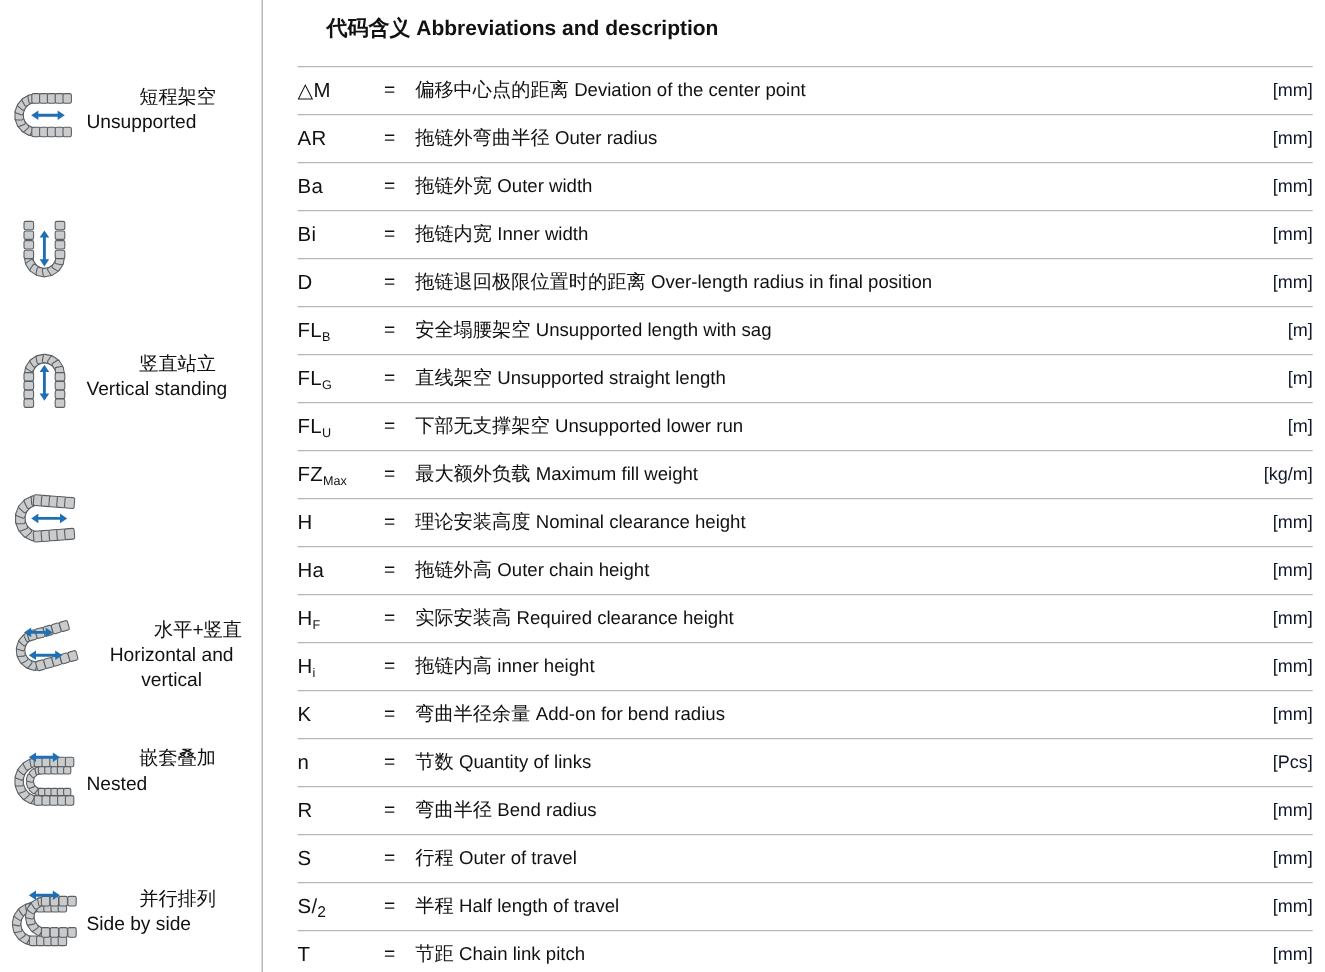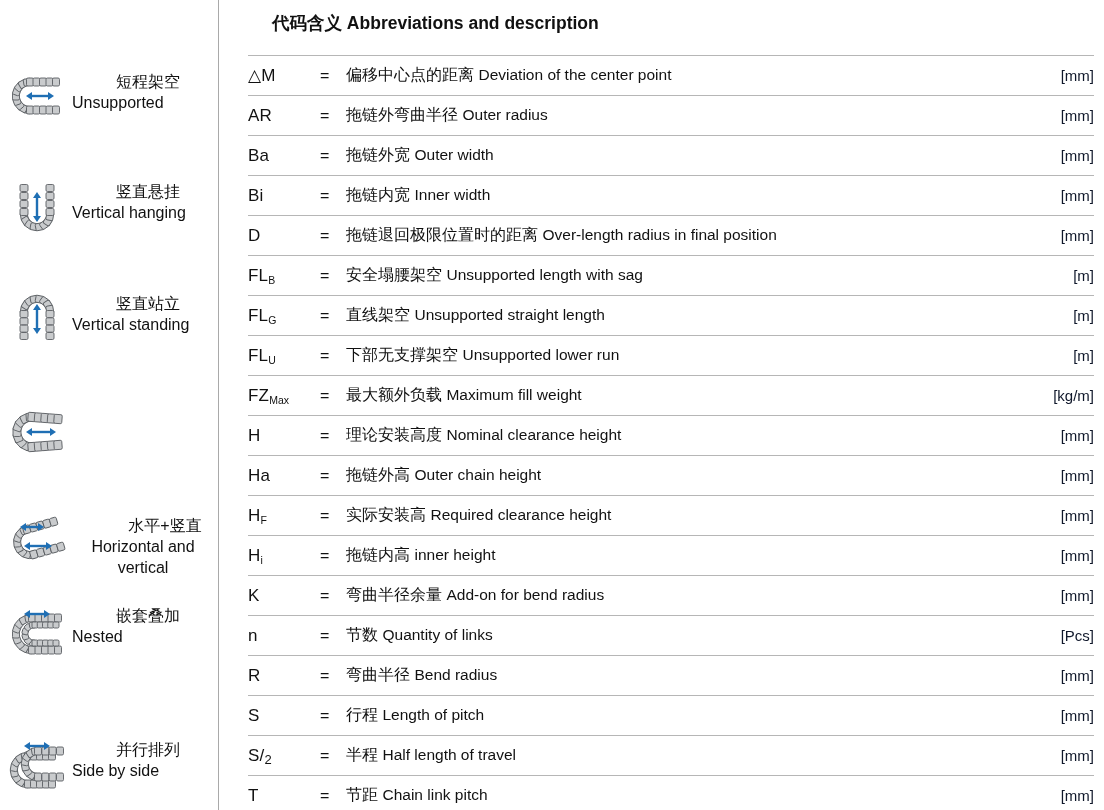--- a/index.html
+++ b/index.html
@@ -270,24 +270,20 @@
             </g>
             <g transform="translate(42.00,32.00) rotate(180.00)">
               <rect x="-4" y="-3.5" width="8" height="7" rx="1.4" fill="#c9cbcd" stroke="#5a5e62" stroke-width=".9"></rect>
             </g>
             <g stroke="#1f6fb4" fill="#1f6fb4" stroke-width="2.4">
               <line x1="29" y1="16" x2="29" y2="38"></line>
               <polygon points="29,12 25,18 33,18" stroke="none"></polygon>
               <polygon points="29,42 25,36 33,36" stroke="none"></polygon>
             </g>
           </svg></span>
-        <div class="side-labels">
-          <div class="side-cn">竖直悬挂</div>
-          <div class="side-en">Vertical hanging</div>
-        </div>
       </div>
       <div class="side-item" style="top: 292px;">
         <span class="side-icon"><svg viewBox="0 0 58 52" width="58" height="52" xmlns="http://www.w3.org/2000/svg">
             <g transform="translate(16.20,17.74) rotate(280.00)">
               <rect x="-4" y="-3.5" width="8" height="7" rx="1.4" fill="#c9cbcd" stroke="#5a5e62" stroke-width=".9"></rect>
             </g>
             <g transform="translate(18.08,12.95) rotate(302.86)">
               <rect x="-4" y="-3.5" width="8" height="7" rx="1.4" fill="#c9cbcd" stroke="#5a5e62" stroke-width=".9"></rect>
             </g>
             <g transform="translate(21.68,9.26) rotate(325.71)">
@@ -476,21 +472,21 @@
               <line x1="20" y1="32" x2="40" y2="32"></line>
               <polygon points="16,32 22,28 22,36" stroke="none"></polygon>
               <polygon points="44,32 38,28 38,36" stroke="none"></polygon>
             </g>
           </svg></span>
         <div class="side-labels">
           <div class="side-cn">水平+竖直</div>
           <div class="side-en">Horizontal and vertical</div>
         </div>
       </div>
-      <div class="side-item" style="top: 604px;">
+      <div class="side-item" style="top: 621px;">
         <span class="side-icon"><svg viewBox="0 0 58 52" width="58" height="52" xmlns="http://www.w3.org/2000/svg">
             <g transform="translate(21.22,45.76) rotate(190.00)">
               <rect x="-4" y="-3.5" width="8" height="7" rx="1.4" fill="#c9cbcd" stroke="#5a5e62" stroke-width=".9"></rect>
             </g>
             <g transform="translate(16.00,43.86) rotate(210.00)">
               <rect x="-4" y="-3.5" width="8" height="7" rx="1.4" fill="#c9cbcd" stroke="#5a5e62" stroke-width=".9"></rect>
             </g>
             <g transform="translate(11.74,40.28) rotate(230.00)">
               <rect x="-4" y="-3.5" width="8" height="7" rx="1.4" fill="#c9cbcd" stroke="#5a5e62" stroke-width=".9"></rect>
             </g>
@@ -815,21 +811,21 @@
           </tr>
           <tr>
             <td class="c-sym"><span class="sym">R</span></td>
             <td class="c-eq">=</td>
             <td class="c-desc"><span class="desc-cn">弯曲半径</span> <span class="desc-en">Bend radius</span></td>
             <td class="c-unit"><span class="unit">[mm]</span></td>
           </tr>
           <tr>
             <td class="c-sym"><span class="sym">S</span></td>
             <td class="c-eq">=</td>
-            <td class="c-desc"><span class="desc-cn">行程</span> <span class="desc-en">Length of pitch</span></td>
+            <td class="c-desc"><span class="desc-cn">行程</span> <span class="desc-en">Outer of travel</span></td>
             <td class="c-unit"><span class="unit">[mm]</span></td>
           </tr>
           <tr>
             <td class="c-sym"><span class="sym">S/<sub class="slash-sub">2</sub></span></td>
             <td class="c-eq">=</td>
             <td class="c-desc"><span class="desc-cn">半程</span> <span class="desc-en">Half length of travel</span></td>
             <td class="c-unit"><span class="unit">[mm]</span></td>
           </tr>
           <tr>
             <td class="c-sym"><span class="sym">T</span></td>

